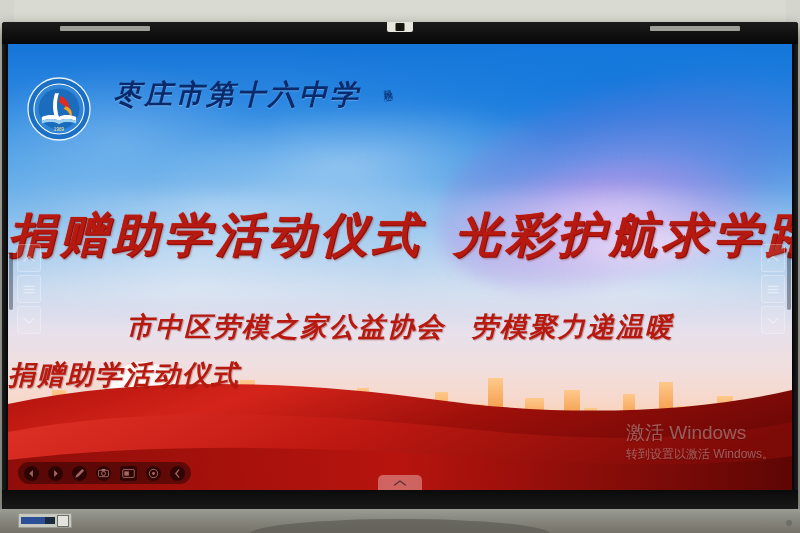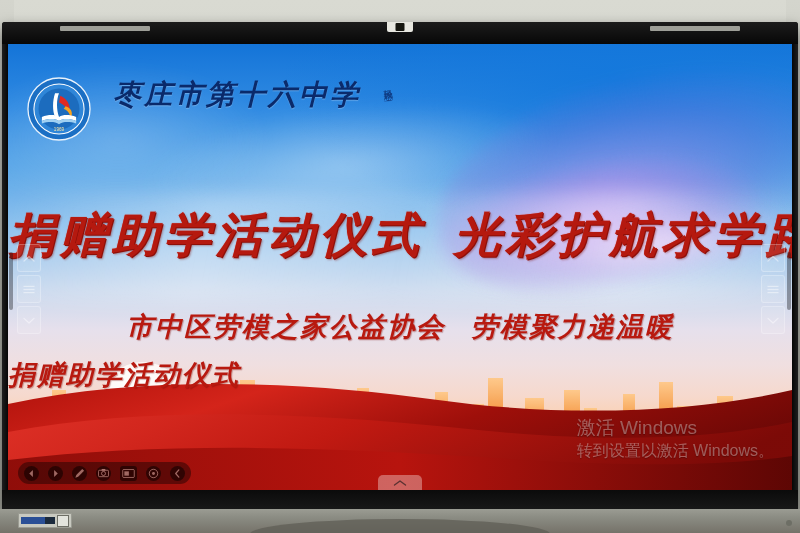--- a/index.html
+++ b/index.html
@@ -312,21 +312,21 @@
     position: absolute;
     right: 18px;
     bottom: 28px;
     text-align: left;
     color: rgba(255,255,255,.34);
     text-shadow: 0 1px 1px rgba(0,0,0,.25);
     line-height: 1.35;
     pointer-events: none;
   }
   #win-watermark .wm-title { font-size: 19px; }
-  #win-watermark .wm-sub { font-size: 16px; }
+  #win-watermark .wm-sub { font-size: 12px; }
 
   
   #screen-toolbar {
     position: absolute;
     left: 10px;
     bottom: 6px;
     height: 22px;
     padding: 0 6px;
     display: flex;
     align-items: center;

